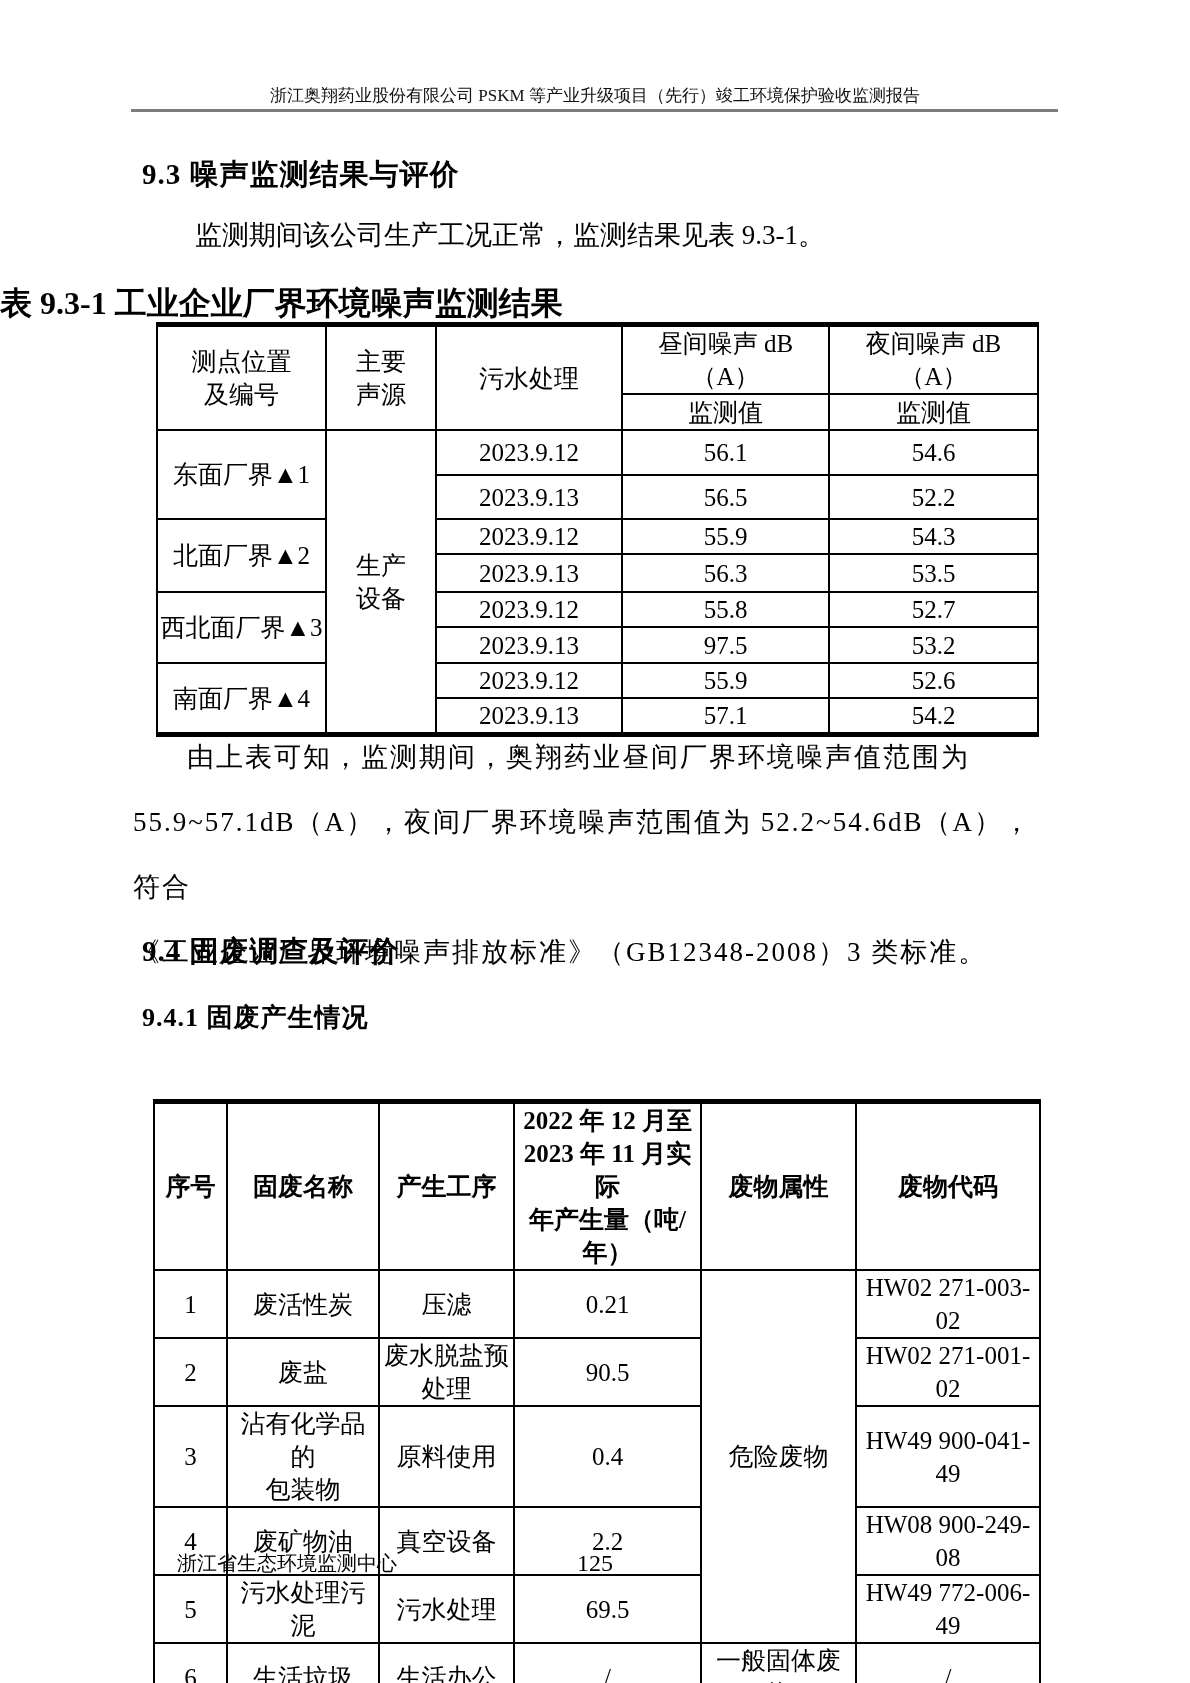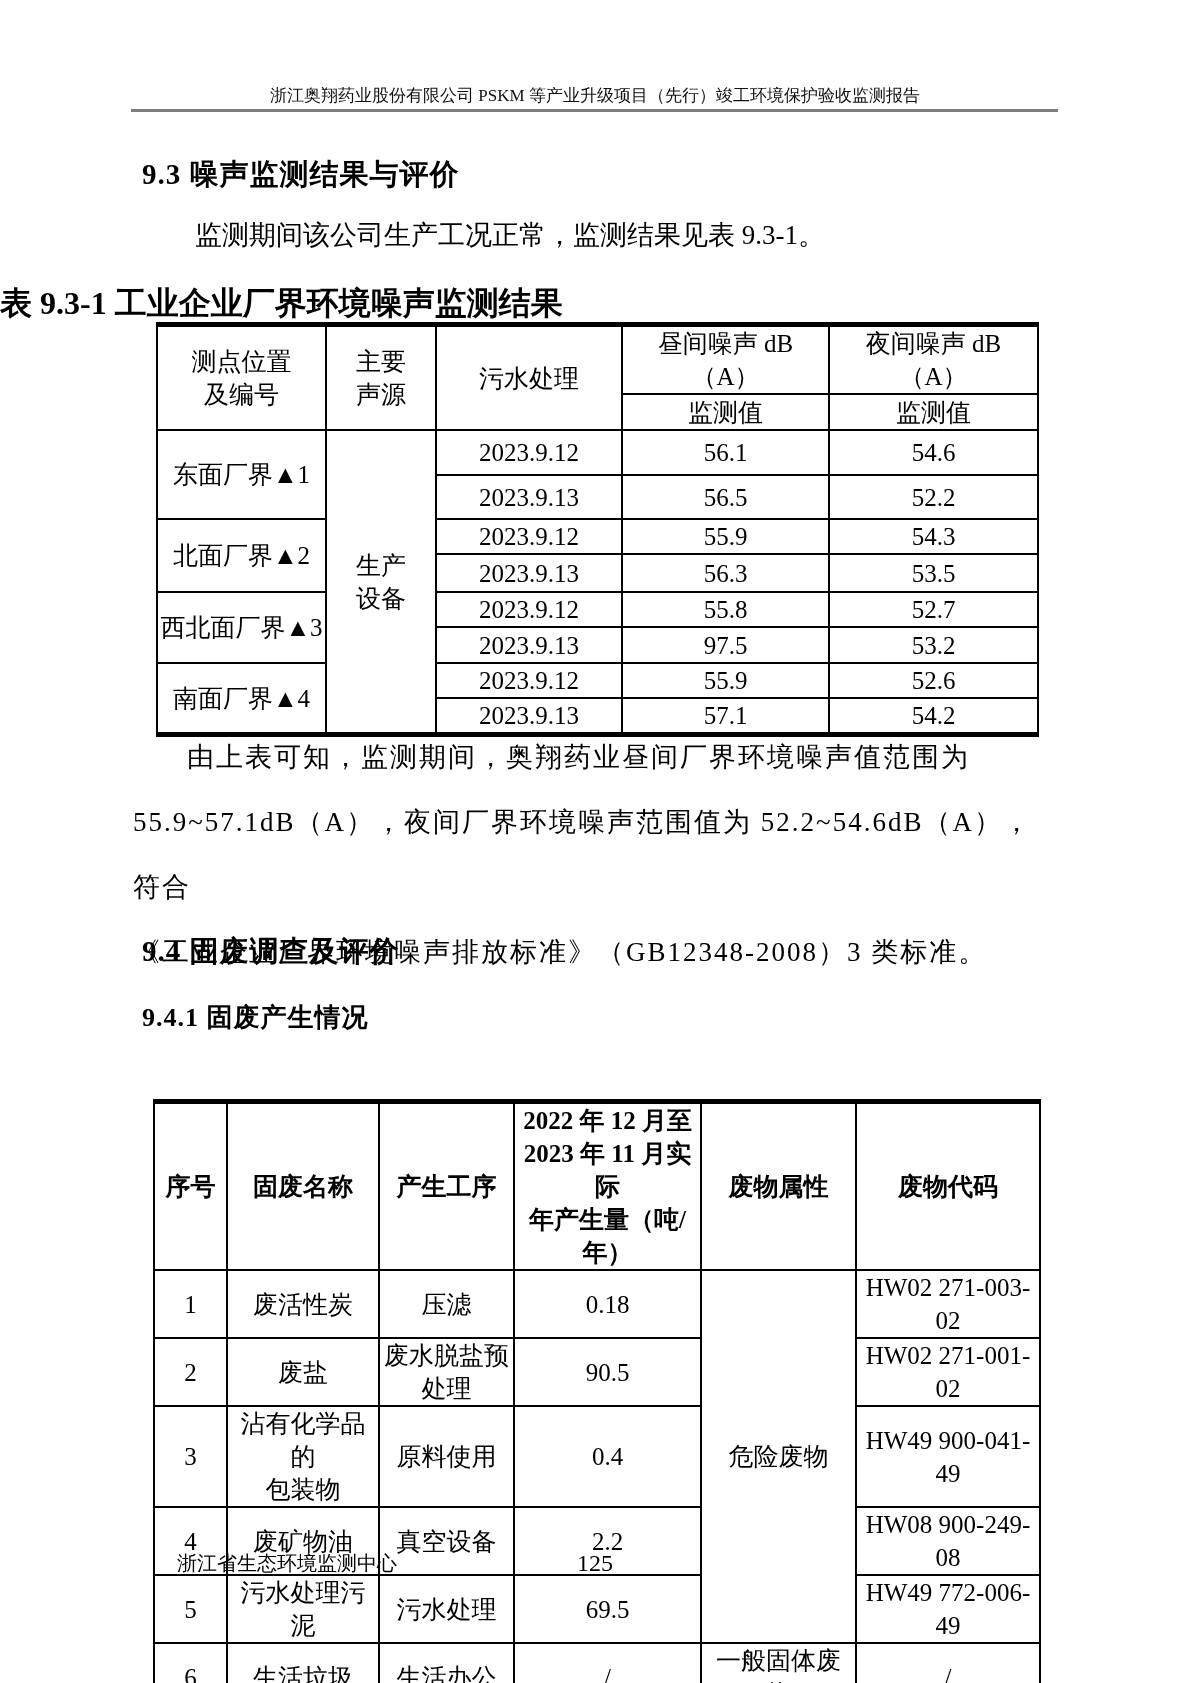--- a/index.html
+++ b/index.html
@@ -209,21 +209,21 @@
 2023 年 11 月实际
 年产生量（吨/
 年）</th>
       <th>废物属性</th>
       <th>废物代码</th>
     </tr>
     <tr style="height:35px">
       <td>1</td>
       <td>废活性炭</td>
       <td>压滤</td>
-      <td>0.18</td>
+      <td>0.21</td>
       <td rowspan="5">危险废物</td>
       <td>HW02 271-003-02</td>
     </tr>
     <tr style="height:65px">
       <td>2</td>
       <td>废盐</td>
       <td>废水脱盐预
 处理</td>
       <td>90.5</td>
       <td>HW02 271-001-02</td>

